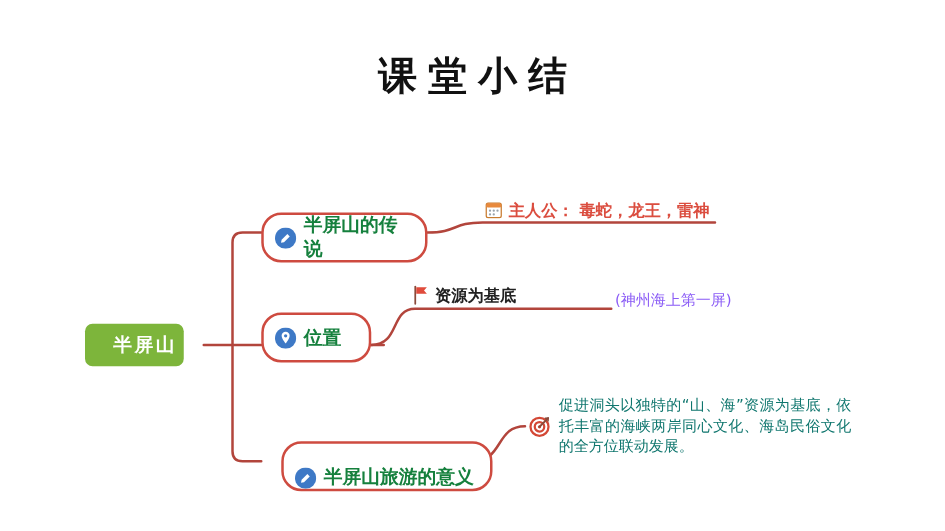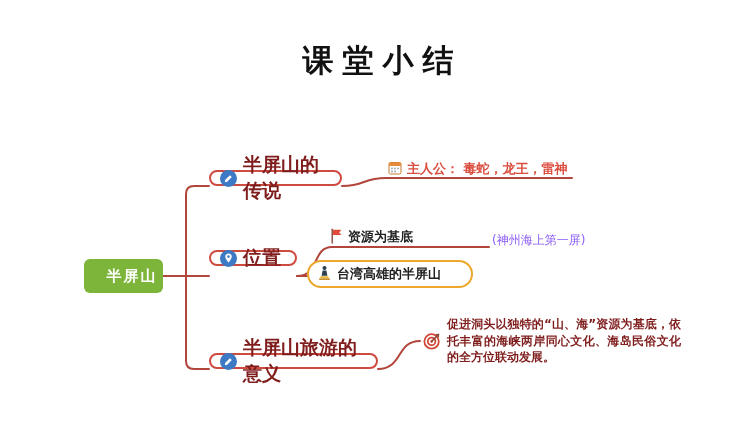--- a/index.html
+++ b/index.html
@@ -7,49 +7,49 @@
     position:relative;width:756px;height:425px;background:#ffffff;overflow:hidden;
     font-family:"DejaVu Sans","Liberation Sans",sans-serif;
     margin-top:26px;
   }
   .title{
     position:absolute;left:0;right:0;top:14px;text-align:center;
     font-size:31px;font-weight:bold;color:#111;letter-spacing:9px;text-indent:9px;
   }
   .lines{position:absolute;left:0;top:0;pointer-events:none;}
   .root{
-    position:absolute;left:84px;top:233px;width:79px;height:34px;
+    position:absolute;left:68px;top:233px;width:79px;height:34px;
     background:#7DB53B;border-radius:6px;color:#fff;font-weight:bold;font-size:15px;
     display:flex;align-items:center;justify-content:center;letter-spacing:2px;box-sizing:border-box;padding-left:17px;
   }
   .topic{
     position:absolute;display:flex;align-items:center;gap:6px;
     background:#fff;border:2px solid #CE4B40;border-radius:16px;
-    padding:0 9px;font-size:19px;font-weight:bold;color:#7f1d1d;box-sizing:border-box;height:16px;
+    padding:0 9px;font-size:15px;font-weight:bold;color:#15803d;box-sizing:border-box;height:40px;
   }
   .topic1{left:209px;top:144px;width:133px;}
   .topic2{left:209px;top:224px;width:88px;}
-  .topic3{left:209px;top:327px;width:169px;}
+  .topic3{left:225px;top:327px;width:169px;align-items:flex-end;}
   .badge{display:inline-flex;width:17px;height:17px;flex:0 0 17px;}
   .sub{position:absolute;display:flex;align-items:flex-start;gap:5px;}
   .sub1{left:388px;top:134px;}
   .sub2a{left:330px;top:202px;}
   .suffix2a{position:absolute;left:492px;top:206px;font-size:12px;color:#8b5cf6;}
   .pill{
     position:absolute;left:307px;top:234px;width:166px;height:28px;
     display:flex;align-items:center;gap:5px;background:#fff;
     border:2px solid #ECA72C;border-radius:14px;padding:0 8px;box-sizing:border-box;
     font-size:13px;font-weight:bold;color:#222;
   }
   .red-text{font-size:13px;font-weight:bold;color:#DB4D3F;}
   .black-text{font-size:13px;font-weight:bold;color:#222;}
   .target-ic{position:absolute;left:423px;top:306px;width:18px;height:18px;}
   .paragraph{
     position:absolute;left:447px;top:290px;width:234px;
-    font-size:12px;line-height:16.5px;font-weight:bold;color:#7f1d1d;text-align:justify;
+    font-size:12px;line-height:16.5px;font-weight:normal;color:#0f766e;text-align:justify;
   }
 </style>
 </head>
 <body>
 
 <div class="canvas">
 
   <svg class="lines" width="756" height="425" viewBox="0 0 756 425">
     <g fill="none" stroke="#B2453C" stroke-width="2" stroke-linecap="round">
       <path d="M163 250 H186"></path>
@@ -109,31 +109,20 @@
     <span>
       <svg width="13" height="16" viewBox="0 0 13 16">
         <path d="M2.2 1.2 V15" stroke="#8A4A3A" stroke-width="1.4" stroke-linecap="round"></path>
         <path d="M3 1.8 H11.5 L9.2 4.4 11.5 7 H3 Z" fill="#E04B3B"></path>
       </svg>
     </span>
     <span class="black-text">资源为基底</span>
   </div>
   <div class="suffix2a">(神州海上第一屏)</div>
 
-  <div class="pill">
-    <span>
-      <svg width="15" height="16" viewBox="0 0 15 16">
-        <circle cx="7.5" cy="3" r="2" fill="#2C3E50"></circle>
-        <path d="M5.6 5.4 H9.4 L10.4 10.8 H4.6 Z" fill="#2C3E50"></path>
-        <rect x="3.4" y="11.2" width="8.2" height="1.9" fill="#E8B93C"></rect>
-        <rect x="2.2" y="13.3" width="10.6" height="1.7" fill="#C98F2B"></rect>
-      </svg>
-    </span>
-    <span>台湾高雄的半屏山</span>
-  </div>
 
   <div class="topic topic3">
     <span class="badge">
       <svg width="17" height="17" viewBox="0 0 17 17">
         <circle cx="8.5" cy="8.5" r="8.5" fill="#3E79C6"></circle>
         <path d="M4.8 12.2 L5.3 9.8 9.9 5.2 11.8 7.1 7.2 11.7 Z" fill="#ffffff"></path>
       </svg>
     </span>
     <span>半屏山旅游的意义</span>
   </div>

